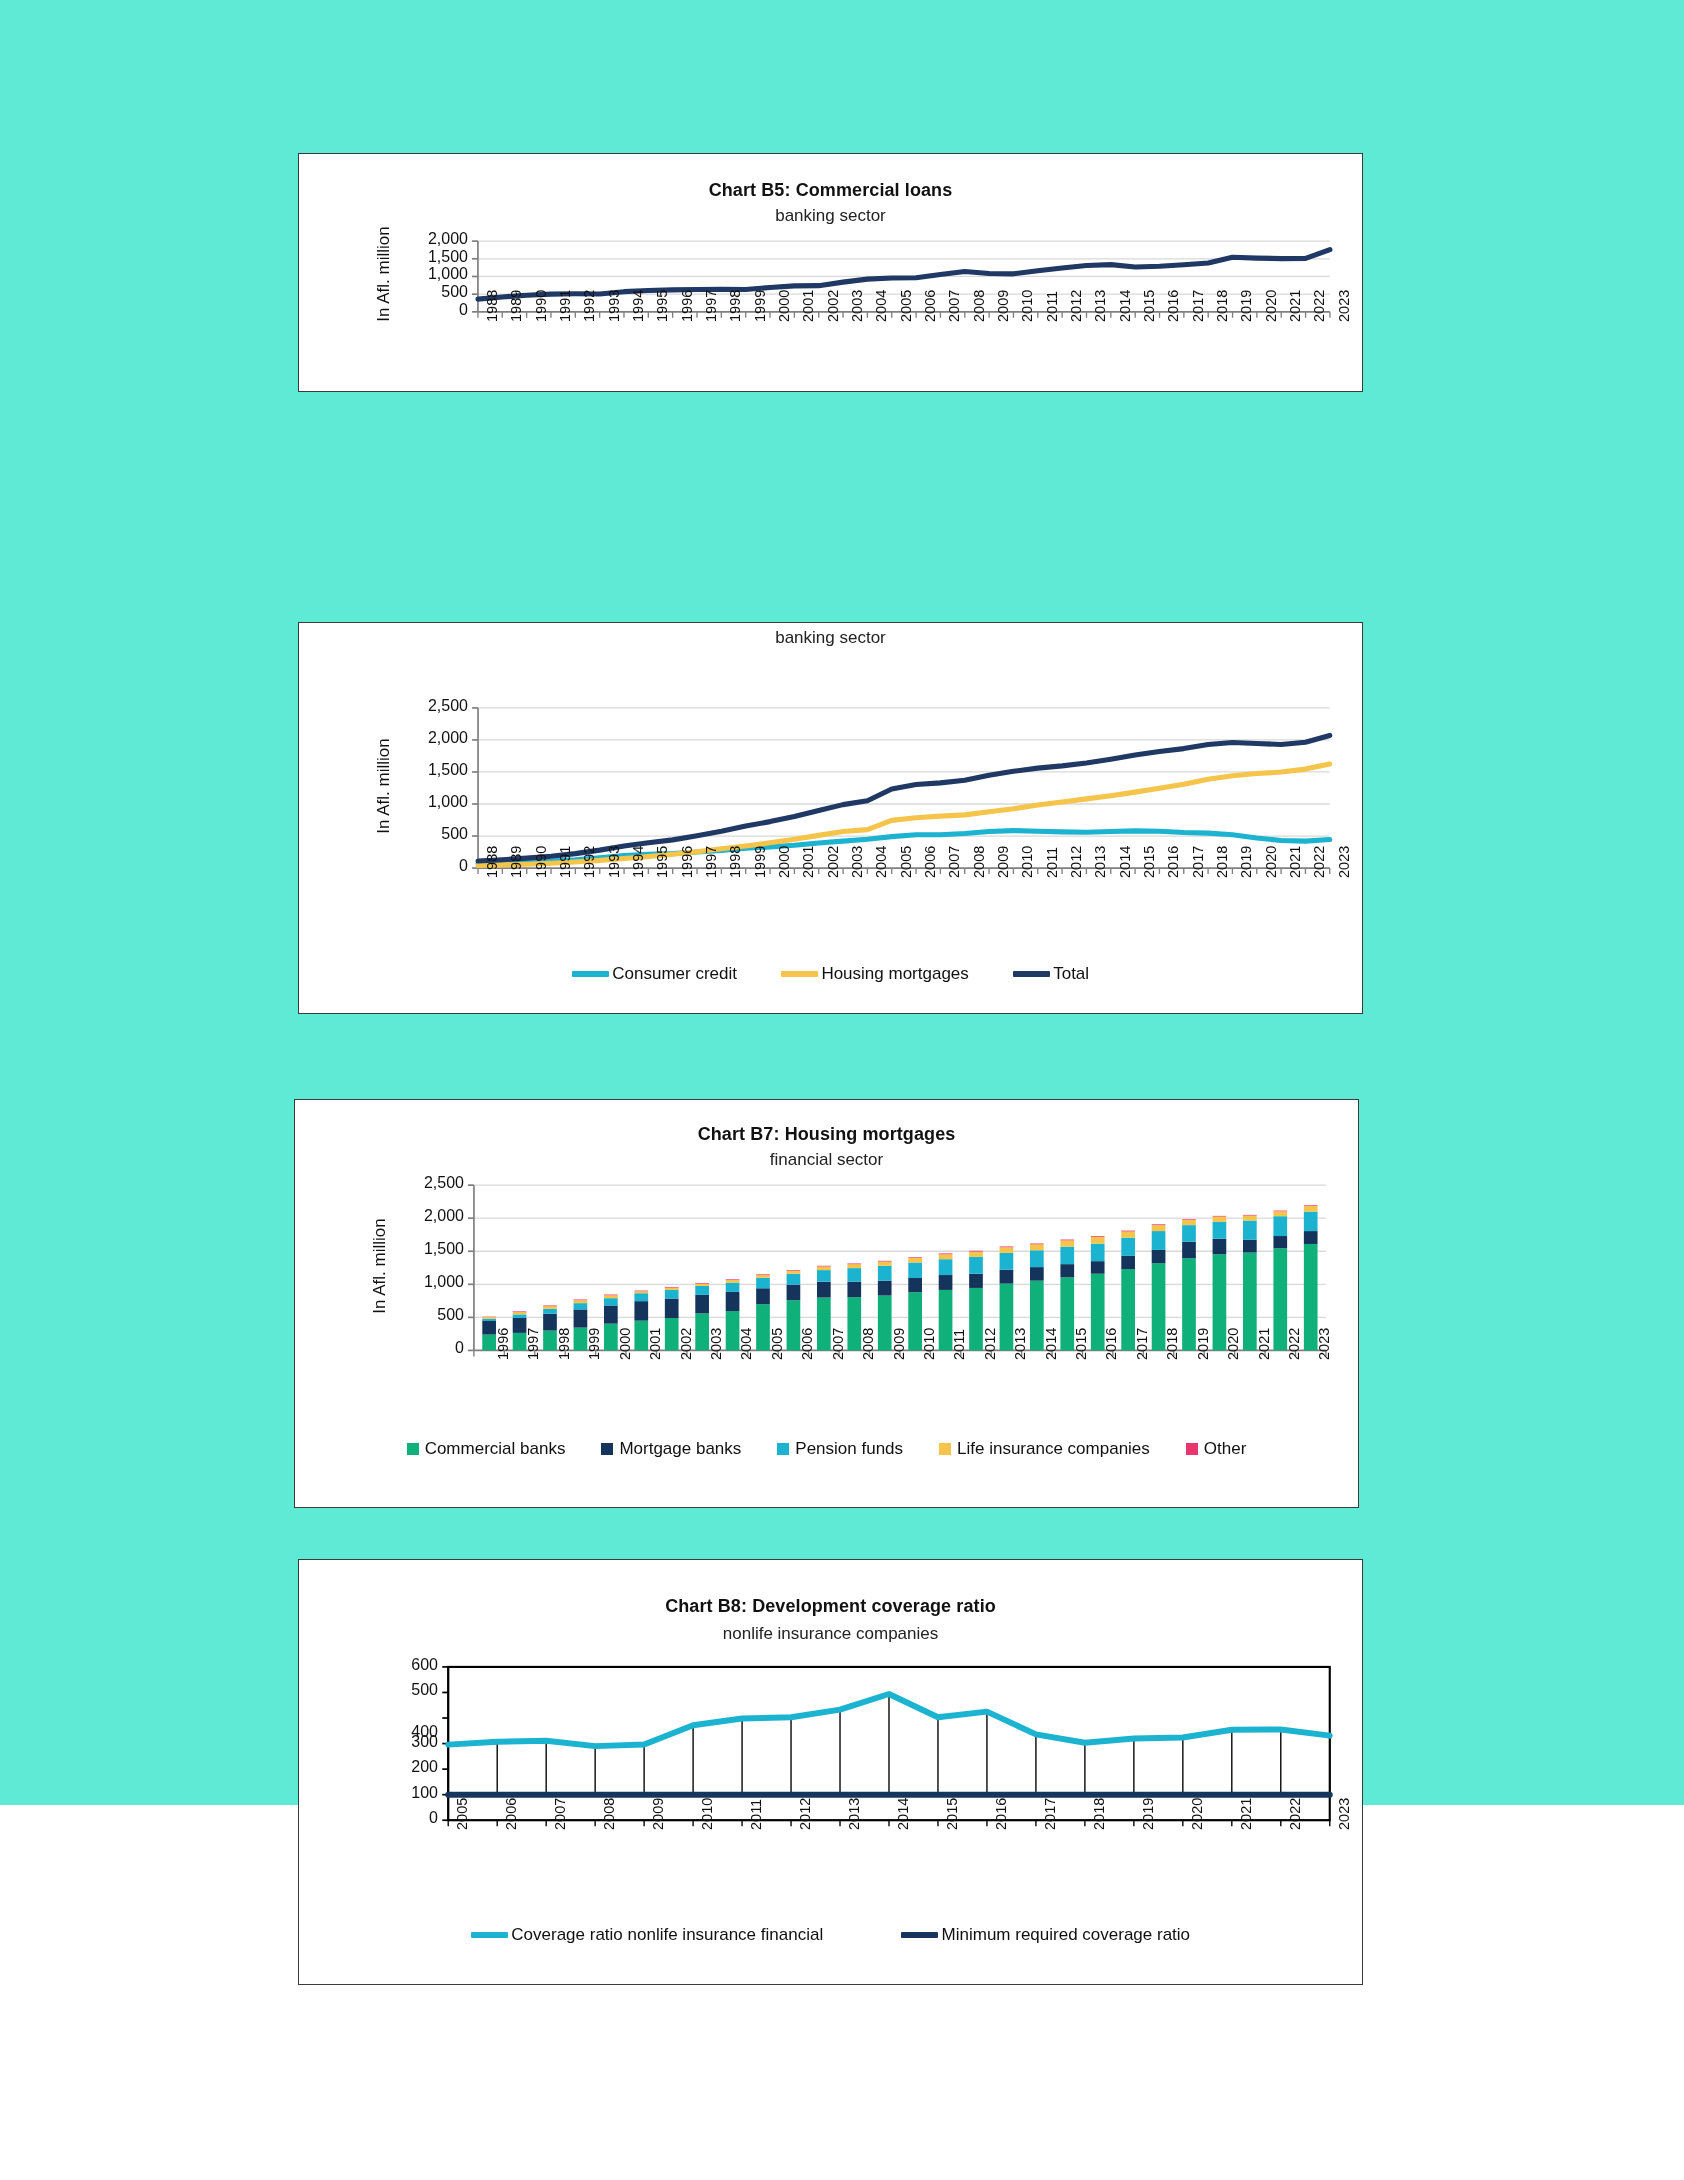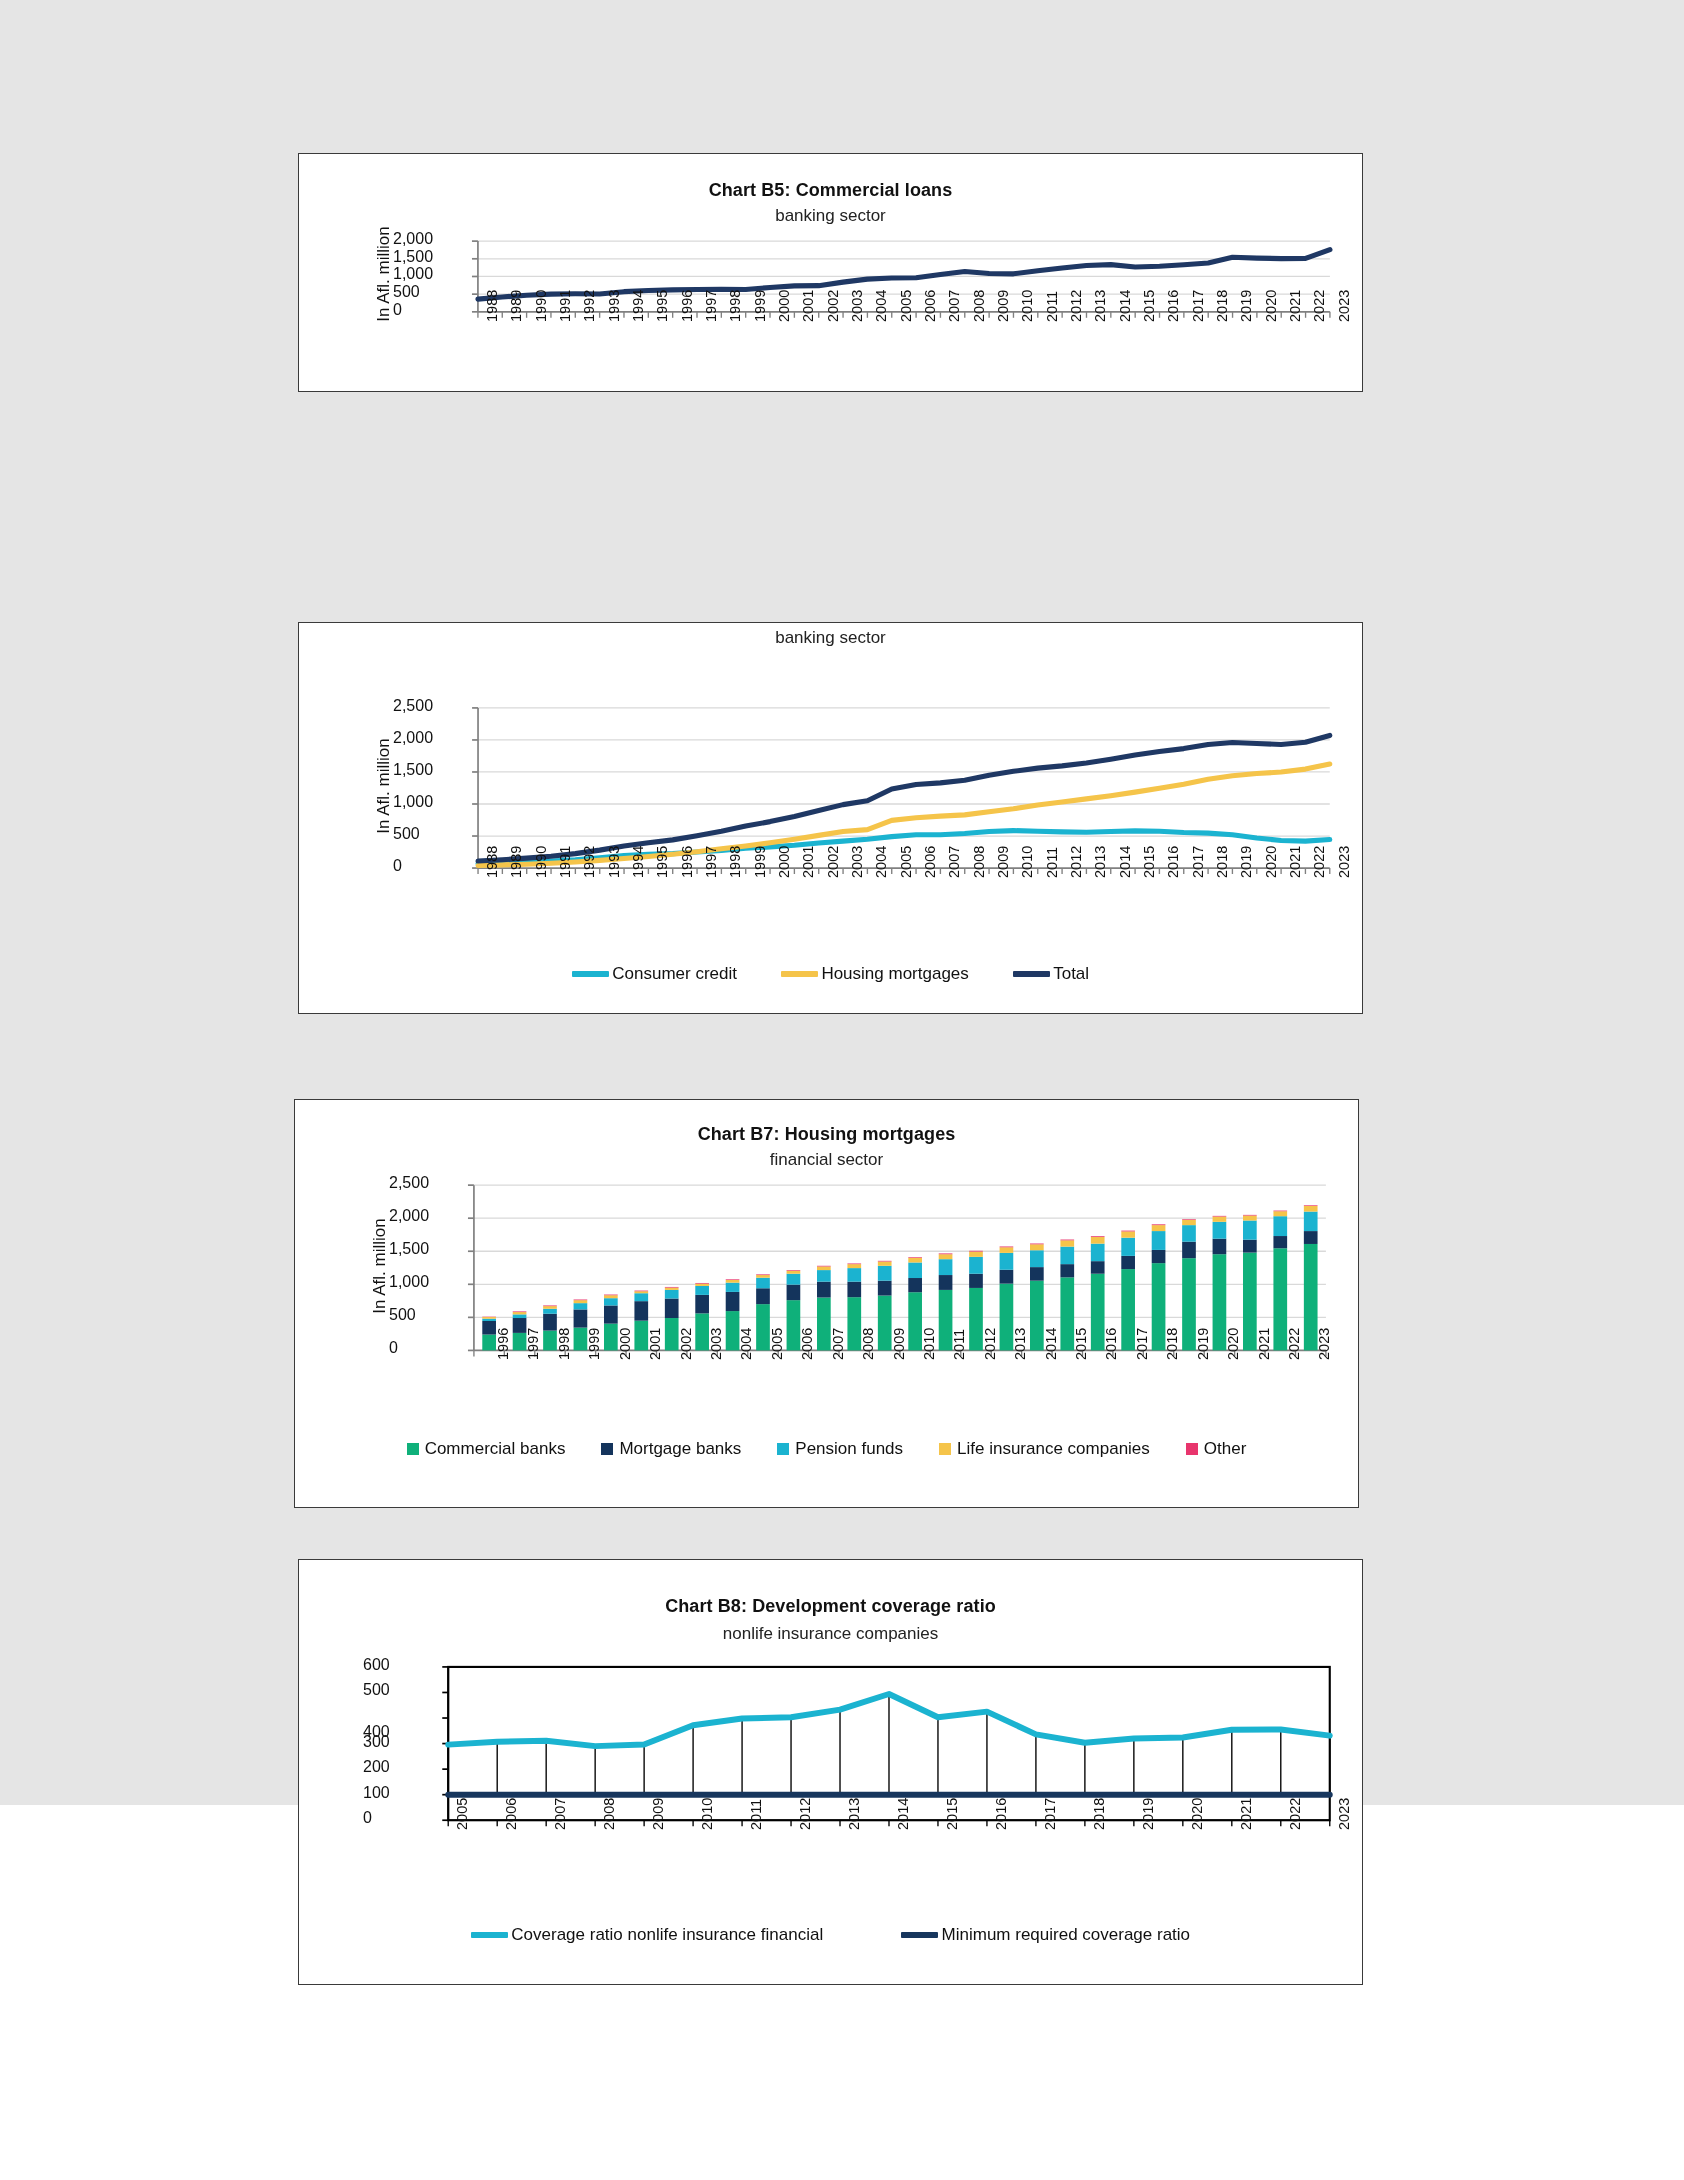--- a/index.html
+++ b/index.html
@@ -10,21 +10,21 @@
   }
   body {
     width: 1685px; height: 2181px;
     position: relative;
     overflow: hidden;
   }
   .page {
     position: absolute;
     left: 0; top: 0;
     width: 1685px; height: 1805px;
-    background: #e5e5e5;
+    background: #5eead4;
   }
 
   .chart-box {
     position: absolute;
     border: 1.7px solid #3a3a3a;
     background: #ffffff;
   }
 
   .chart-title {
     text-align: center;
@@ -47,20 +47,21 @@
     font-size: 17px;
     color: #111;
     transform-origin: center center;
     white-space: nowrap;
   }
 
   .ytick {
     position: absolute;
     font-size: 16px;
     color: #111;
+    text-align: right;
     white-space: nowrap;
   }
 
   .xtick {
     position: absolute;
     font-size: 14.5px;
     color: #111;
     white-space: nowrap;
     transform-origin: left top;
     transform: rotate(-90deg);

